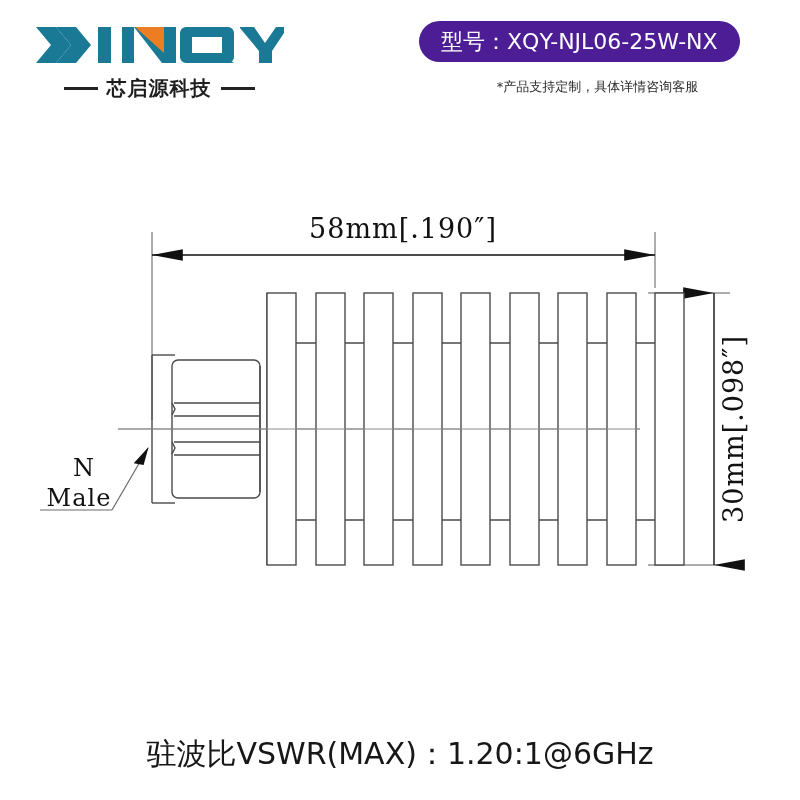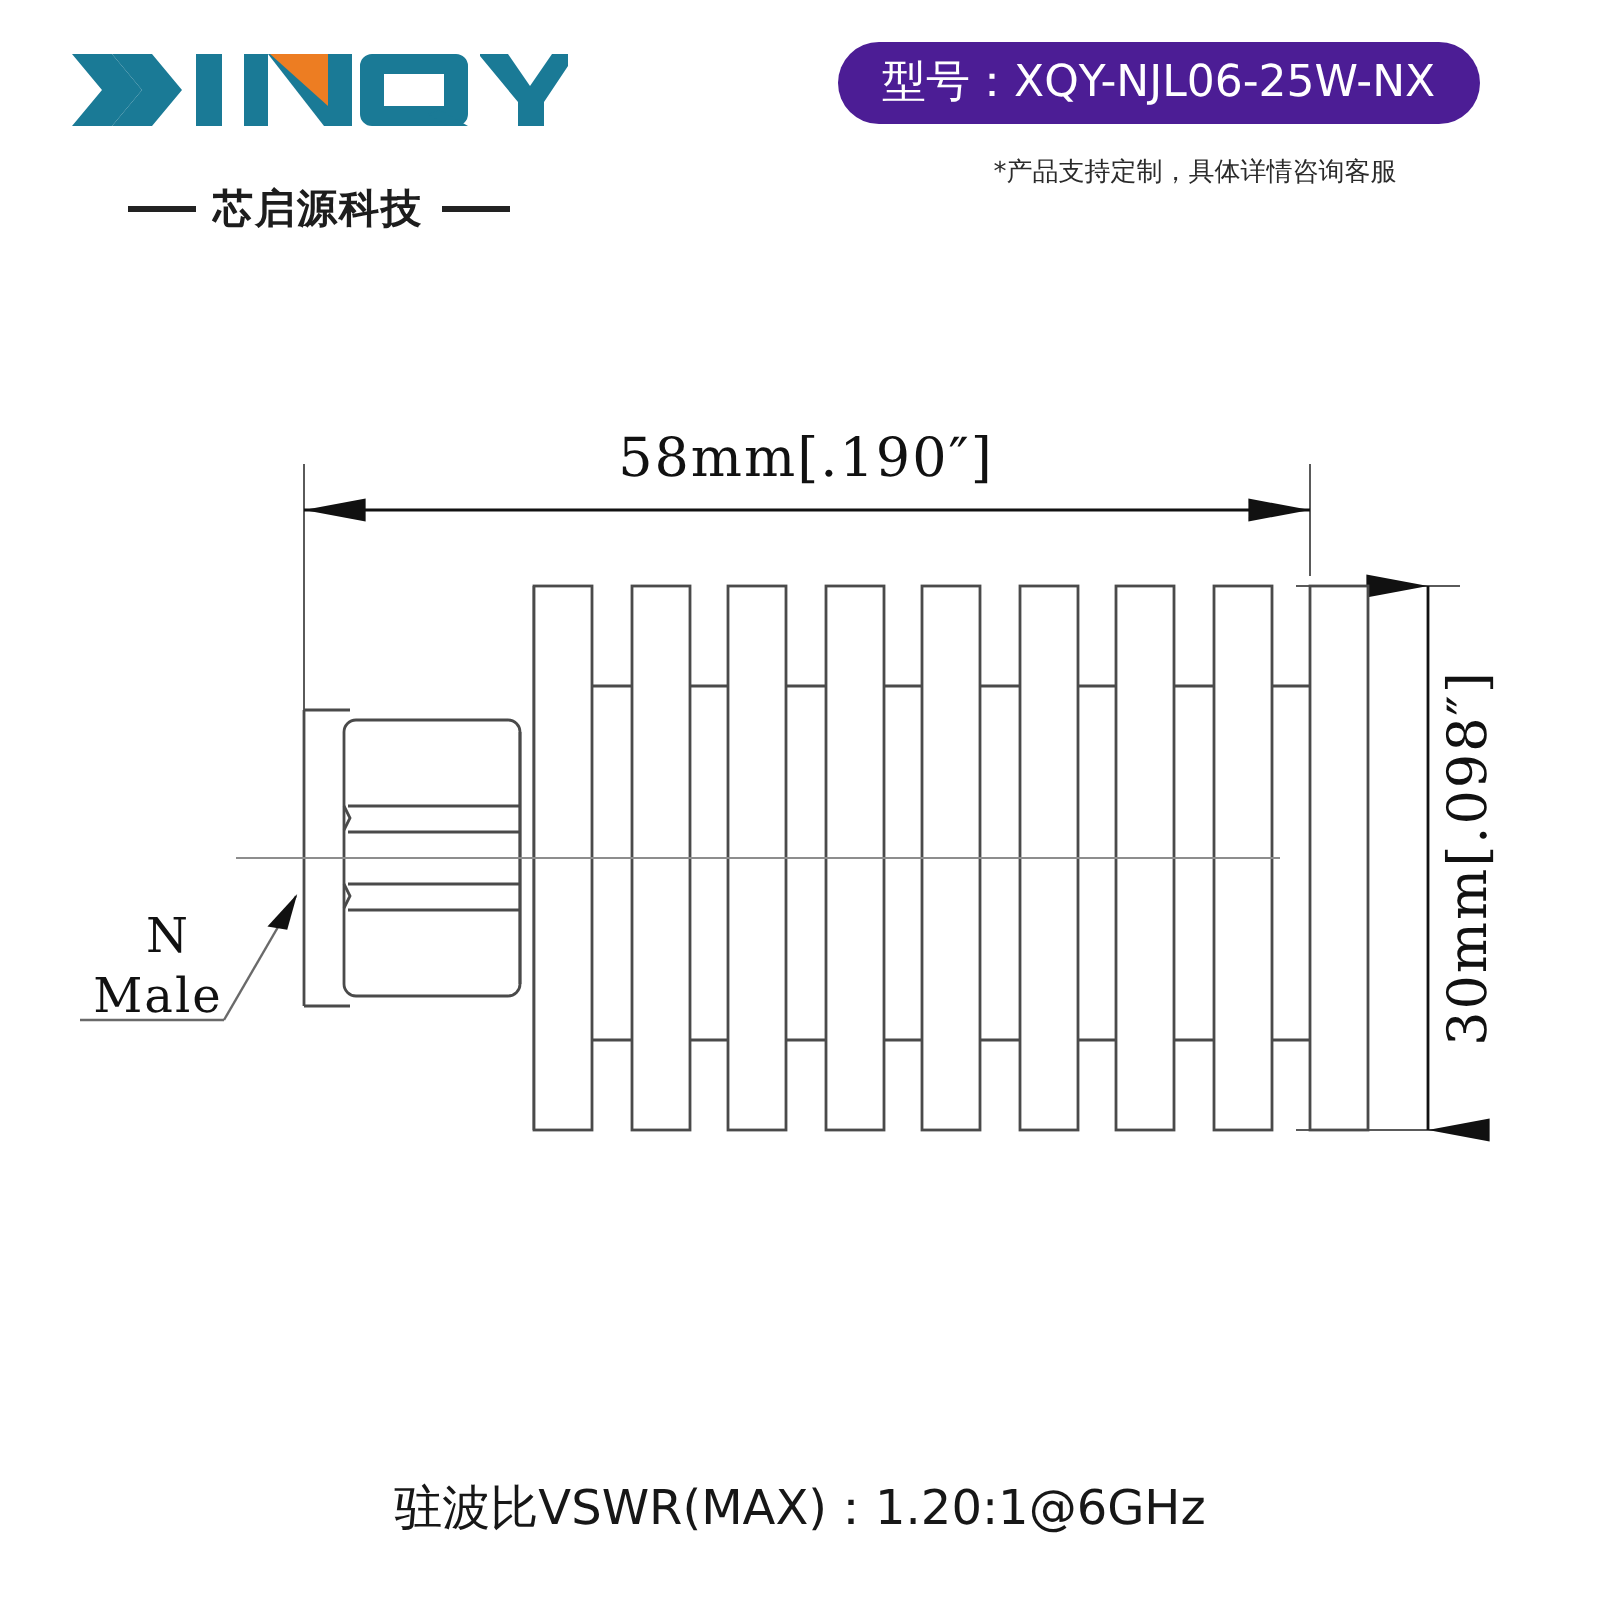--- a/index.html
+++ b/index.html
@@ -12,21 +12,21 @@
   }
   #page{position:relative;width:800px;height:800px;}
 
   
   .header{position:absolute;left:0;top:0;width:800px;height:120px;}
 
   .brand{position:absolute;left:34px;top:22px;width:250px;height:80px;}
   .brand-logo{position:absolute;left:0;top:0;width:250px;height:46px;}
   .brand-cn{
     position:absolute;left:0;top:52px;width:250px;height:28px;
-    display:flex;align-items:center;justify-content:center;gap:9px;margin-top:16px;
+    display:flex;align-items:center;justify-content:center;gap:9px;
   }
   .brand-cn .dash{display:block;width:34px;height:3px;background:#222222;}
   .brand-cn .cn-text{
     font-family:"DejaVu Sans","Liberation Sans",sans-serif;
     font-size:20px;font-weight:bold;color:#1d1d1d;letter-spacing:1px;
     white-space:nowrap;line-height:1;
   }
 
   .badge{
     position:absolute;left:419px;top:21px;
@@ -61,21 +61,21 @@
     font-size:24px;fill:#111111;letter-spacing:1px;
   }
 
   
   .footer{
     position:absolute;left:0;top:726px;width:800px;height:56px;
     display:flex;align-items:center;justify-content:center;
   }
   .footer-text{
     font-family:"DejaVu Sans","Liberation Sans",sans-serif;
-    font-size:24px;color:#171717;white-space:nowrap;line-height:1;
+    font-size:30px;color:#171717;white-space:nowrap;line-height:1;
   }
 </style>
 </head>
 <body>
 
 <div id="page">
 
   <div class="header">
 
     <div class="brand">

